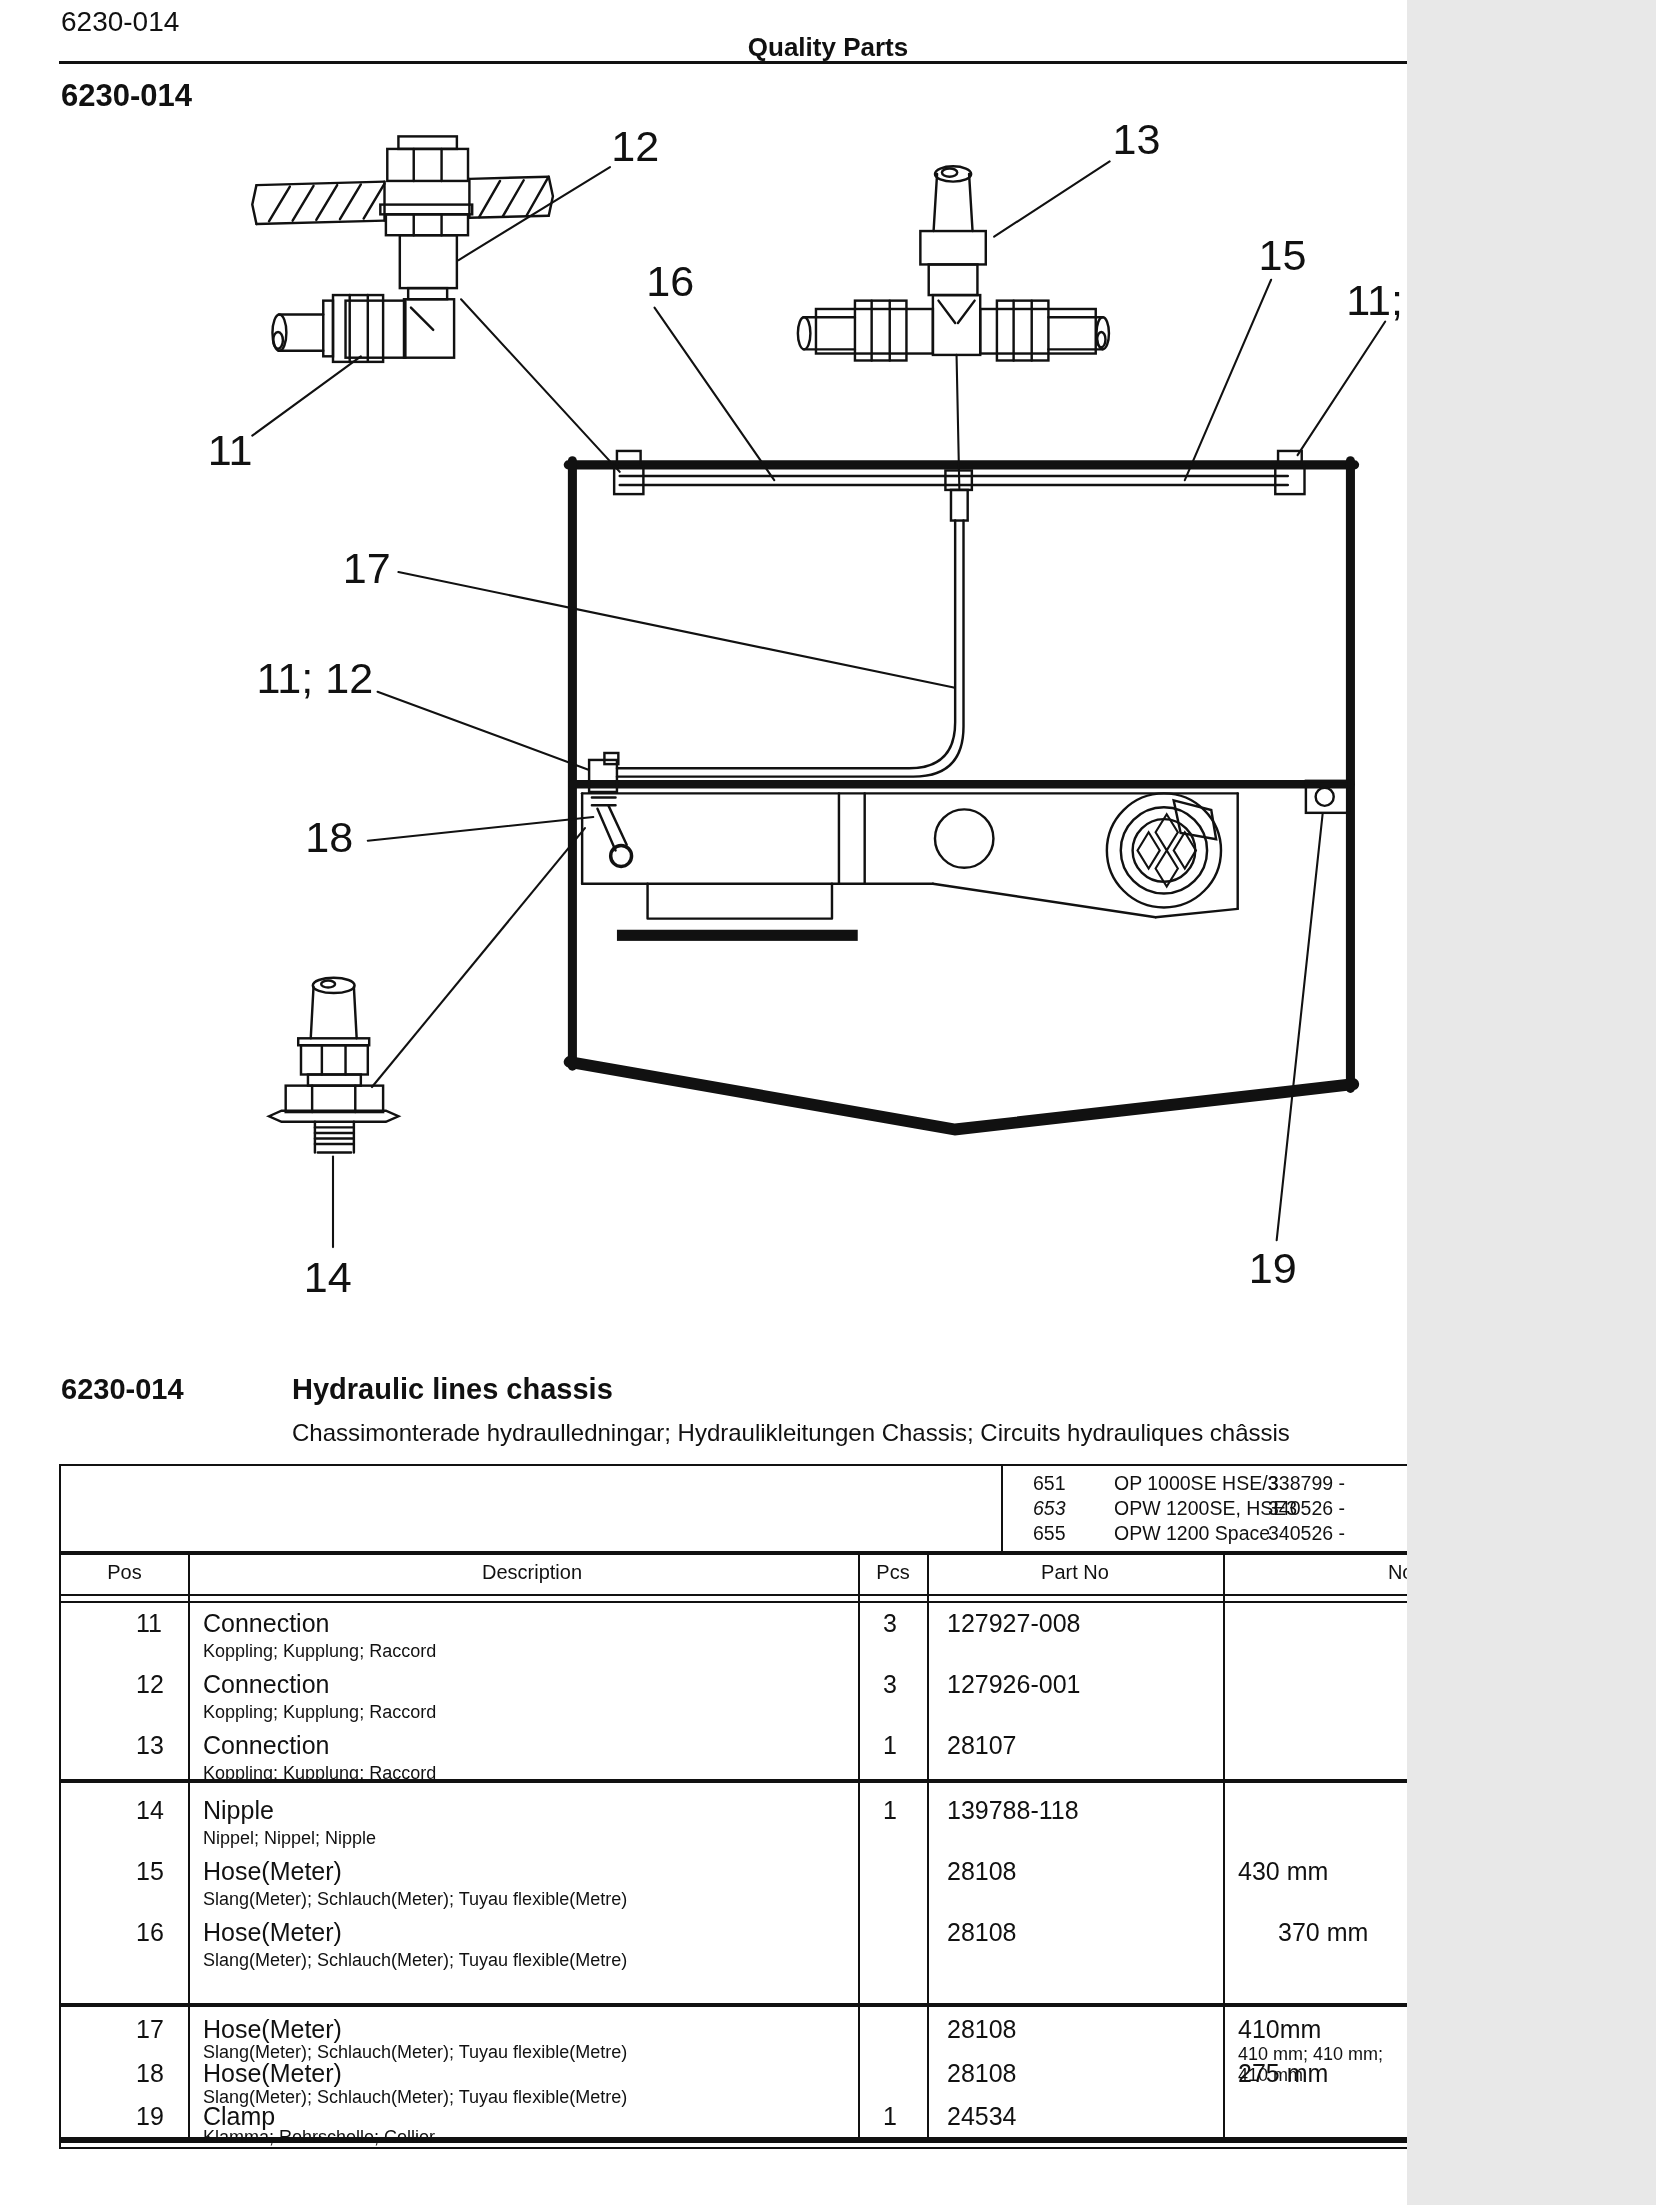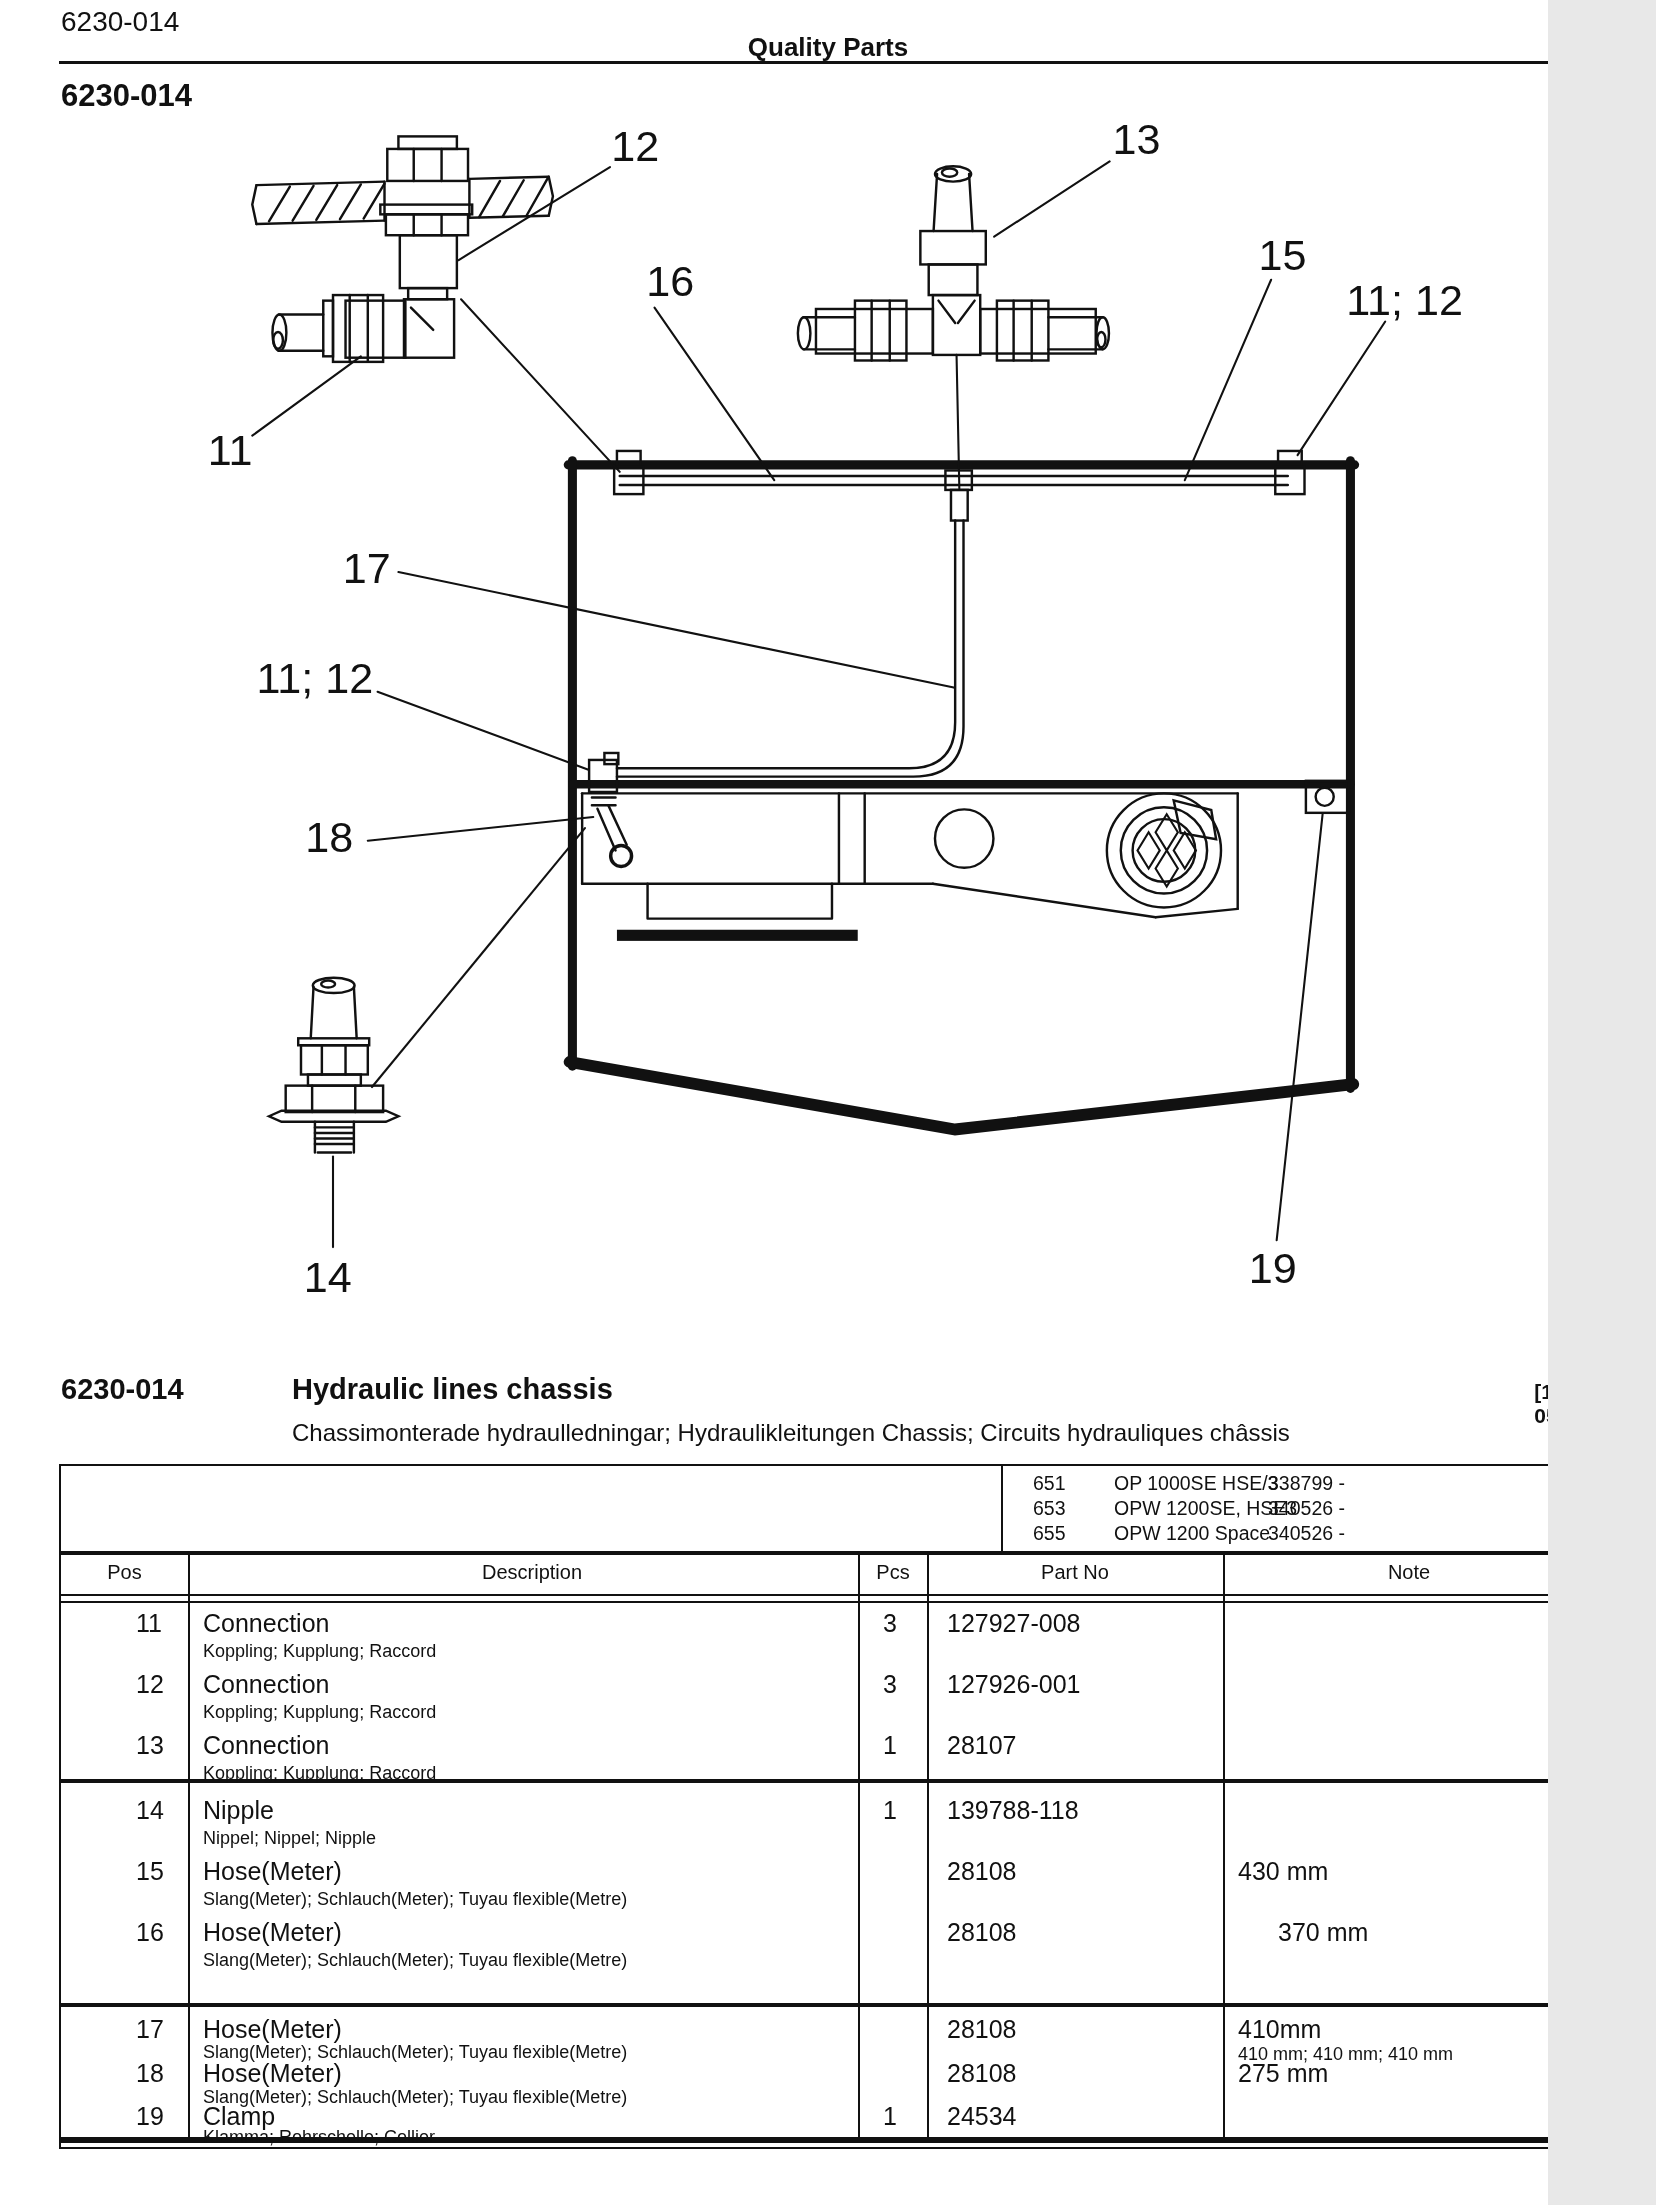--- a/index.html
+++ b/index.html
@@ -1,16 +1,16 @@
 <!DOCTYPE html>
 <html style="font-size:11px"><head>
 <meta charset="utf-8">
 <style>
   html,body{margin:0;padding:0;background:#e8e8e8;}
-  #page{position:relative;width:1548px;height:2205px;background:#ffffff;
+  #page{position:relative;width:1407px;height:2205px;background:#ffffff;
         font-family:"Liberation Sans", sans-serif;color:#111;overflow:hidden;}
   .abs{position:absolute;}
   .line{position:absolute;background:#111;}
   .t-head{font-size:28px;font-weight:400;}
   .t-center{font-size:26px;font-weight:700;}
   .t-code{font-size:31px;font-weight:700;}
   .t-title{font-size:29px;font-weight:700;}
   .t-date{font-size:21px;font-weight:700;}
   .t-sub{font-size:24px;font-weight:400;}
   .t-model{font-size:19.5px;}
@@ -189,21 +189,21 @@
   <div class="abs t-title" style="left:292px;top:1373px;">Hydraulic lines chassis</div>
   <div class="abs t-date" style="left:1595px;top:1380px;transform:translateX(-100%);">[1999-05-10]</div>
   <div class="abs t-sub" style="left:292px;top:1419px;">Chassimonterade hydraulledningar; Hydraulikleitungen Chassis; Circuits hydrauliques châssis</div>
 
   <div id="tablebox" style="left:59px;top:1464px;width:1538px;height:685px;"></div>
 
   <div class="line" style="left:1001px;top:1466px;width:2.1px;height:85px;"></div>
   <div class="abs t-model" style="left:1033px;top:1472px;">651</div>
   <div class="abs t-model" style="left:1114px;top:1472px;">OP 1000SE HSE/3</div>
   <div class="abs t-model" style="left:1268px;top:1472px;">338799 -</div>
-  <div class="abs t-model" style="left:1033px;top:1497px;">653</div>
+  <div class="abs t-model" style="left:1033px;top:1497px;font-style:italic;">653</div>
   <div class="abs t-model" style="left:1114px;top:1497px;">OPW 1200SE, HSE3</div>
   <div class="abs t-model" style="left:1268px;top:1497px;">340526 -</div>
   <div class="abs t-model" style="left:1033px;top:1522px;">655</div>
   <div class="abs t-model" style="left:1114px;top:1522px;">OPW 1200 Space</div>
   <div class="abs t-model" style="left:1268px;top:1522px;">340526 -</div>
 
   <div class="line" style="left:61px;top:1551px;width:1534px;height:3.5px;"></div>
   <div class="line" style="left:61px;top:1594px;width:1534px;height:2.1px;"></div>
   <div class="line" style="left:61px;top:1601px;width:1534px;height:2.1px;"></div>
   <div class="line" style="left:61px;top:1779px;width:1534px;height:3.5px;"></div>

